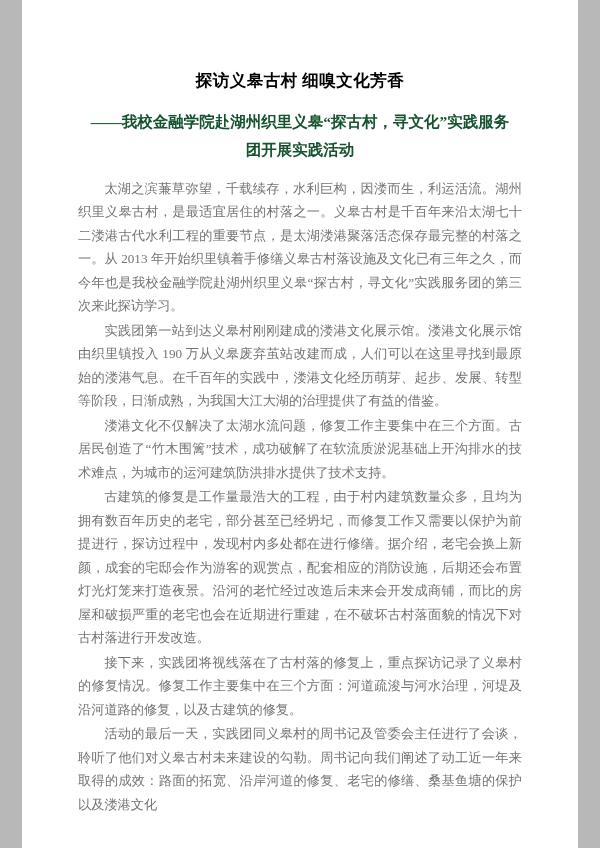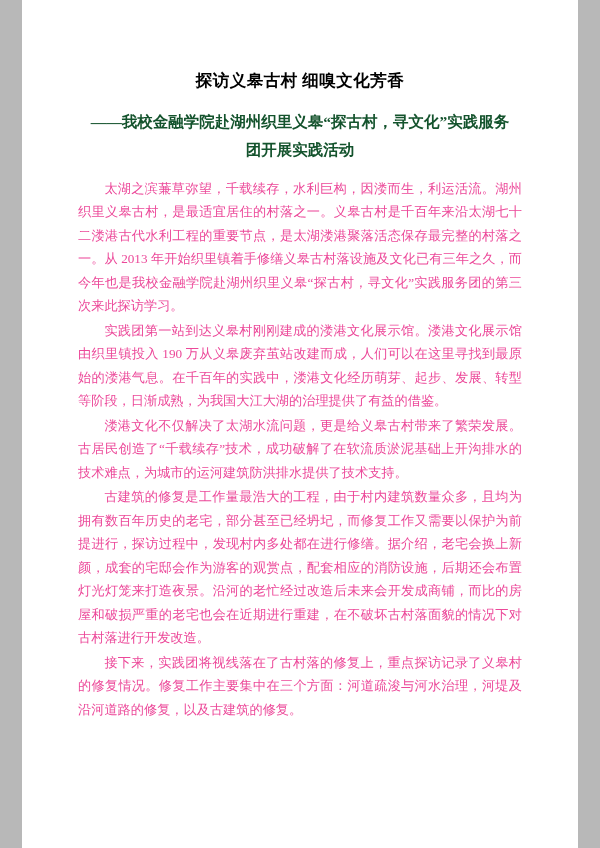--- a/index.html
+++ b/index.html
@@ -41,33 +41,34 @@
   .body-copy {
     margin-top: 14px;
   }
   .para {
     font-size: 13.2px;
     line-height: 1.78;
     text-align: justify;
     text-justify: inter-ideograph;
     text-indent: 2em;
     margin: 0 0 1px 0;
-    color: #ec4899;
+    color: #737373;
   }
 </style>
 </head>
 <body>
 
 <div class="page">
 
   <h1 class="doc-title">探访义皋古村 细嗅文化芳香</h1>
 
   <h2 class="doc-subtitle">——我校金融学院赴湖州织里义皋“探古村，寻文化”实践服务团开展实践活动</h2>
 
   <div class="body-copy">
     <p class="para">太湖之滨蒹草弥望，千载续存，水利巨构，因溇而生，利运活流。湖州织里义皋古村，是最适宜居住的村落之一。义皋古村是千百年来沿太湖七十二溇港古代水利工程的重要节点，是太湖溇港聚落活态保存最完整的村落之一。从 2013 年开始织里镇着手修缮义皋古村落设施及文化已有三年之久，而今年也是我校金融学院赴湖州织里义皋“探古村，寻文化”实践服务团的第三次来此探访学习。</p>
     <p class="para">实践团第一站到达义皋村刚刚建成的溇港文化展示馆。溇港文化展示馆由织里镇投入 190 万从义皋废弃茧站改建而成，人们可以在这里寻找到最原始的溇港气息。在千百年的实践中，溇港文化经历萌芽、起步、发展、转型等阶段，日渐成熟，为我国大江大湖的治理提供了有益的借鉴。</p>
-    <p class="para">溇港文化不仅解决了太湖水流问题，更是给义皋古村带来了繁荣发展。古居民创造了“千载续存”技术，成功破解了在软流质淤泥基础上开沟排水的技术难点，为城市的运河建筑防洪排水提供了技术支持。</p>
+    <p class="para">溇港文化不仅解决了太湖水流问题，修复工作主要集中在三个方面。古居民创造了“竹木围篱”技术，成功破解了在软流质淤泥基础上开沟排水的技术难点，为城市的运河建筑防洪排水提供了技术支持。</p>
     <p class="para">古建筑的修复是工作量最浩大的工程，由于村内建筑数量众多，且均为拥有数百年历史的老宅，部分甚至已经坍圮，而修复工作又需要以保护为前提进行，探访过程中，发现村内多处都在进行修缮。据介绍，老宅会换上新颜，成套的宅邸会作为游客的观赏点，配套相应的消防设施，后期还会布置灯光灯笼来打造夜景。沿河的老忙经过改造后未来会开发成商铺，而比的房屋和破损严重的老宅也会在近期进行重建，在不破坏古村落面貌的情况下对古村落进行开发改造。</p>
     <p class="para">接下来，实践团将视线落在了古村落的修复上，重点探访记录了义皋村的修复情况。修复工作主要集中在三个方面：河道疏浚与河水治理，河堤及沿河道路的修复，以及古建筑的修复。</p>
+    <p class="para">活动的最后一天，实践团同义皋村的周书记及管委会主任进行了会谈，聆听了他们对义皋古村未来建设的勾勒。周书记向我们阐述了动工近一年来取得的成效：路面的拓宽、沿岸河道的修复、老宅的修缮、桑基鱼塘的保护以及溇港文化</p>
   </div>
 
 </div>
 
 </body></html>

